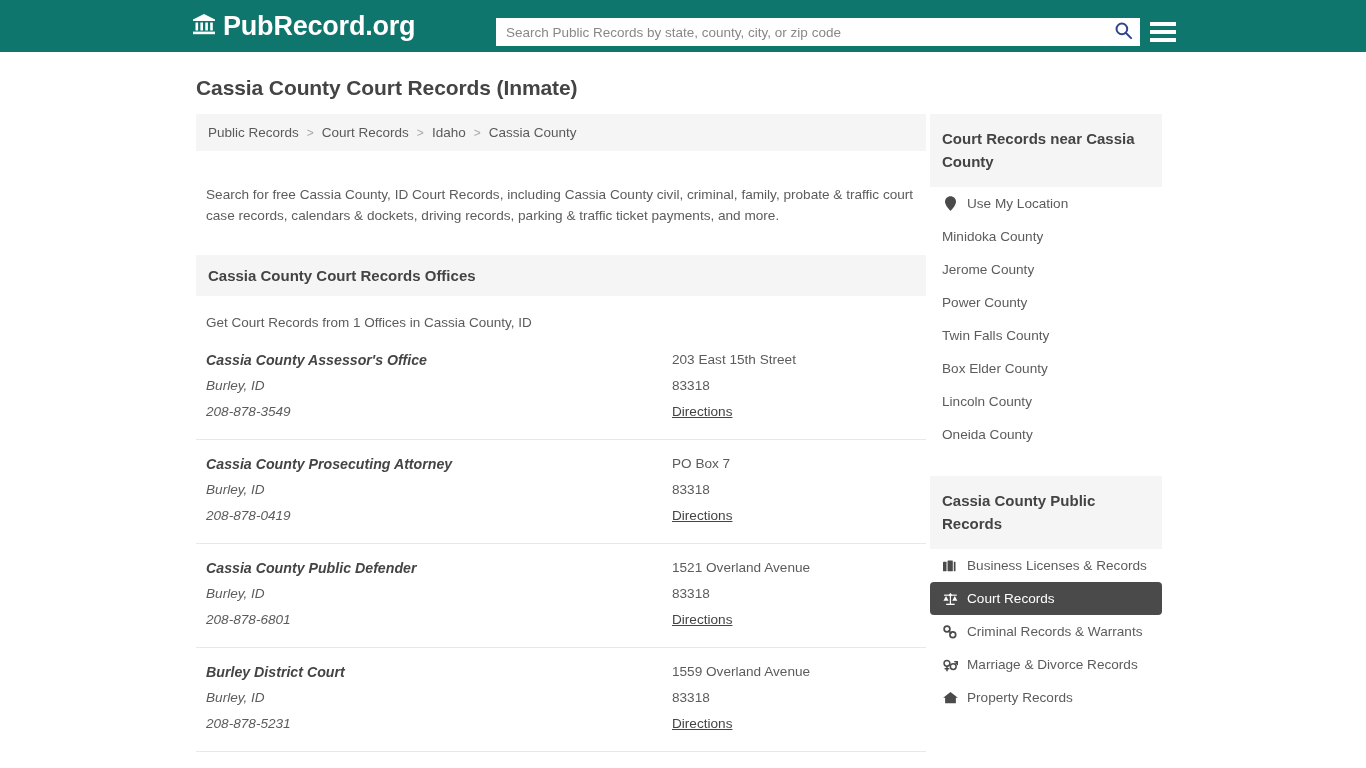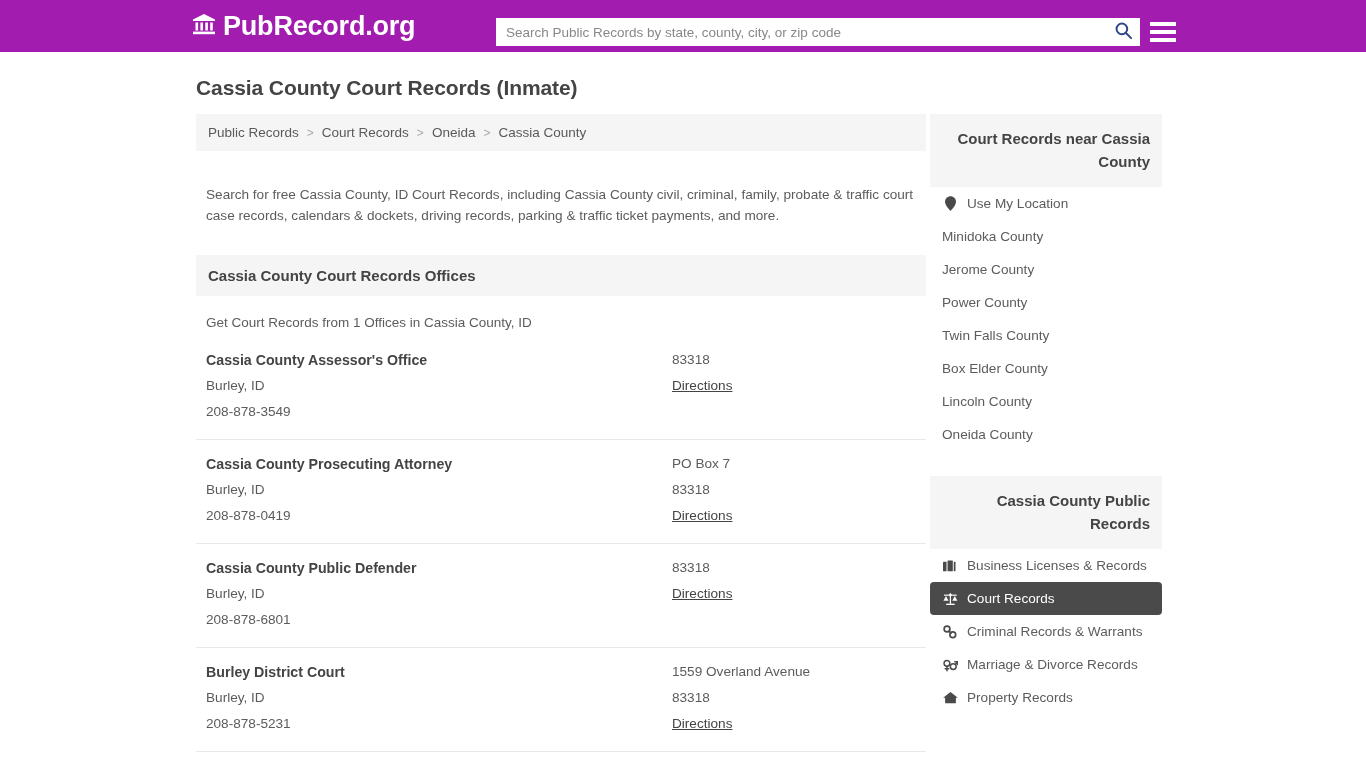--- a/index.html
+++ b/index.html
@@ -7,21 +7,21 @@
     margin: 0; padding: 0;
     width: 1366px; height: 768px;
     overflow: hidden;
     background: #ffffff;
     font-family: "Liberation Sans", sans-serif;
   }
 
   
   .site-header {
     height: 52px;
-    background: #a21caf;
+    background: #0f766e;
     display: flex;
     align-items: center;
     position: relative;
   }
   .brand {
     display: flex;
     align-items: center;
     gap: 7px;
     margin-left: 192px;
     text-decoration: none;
@@ -149,21 +149,21 @@
     color: #5c5c5c;
   }
 
   
   .office-row {
     display: flex;
     padding: 11px 10px 14px 10px;
     border-top: 1px solid #e8e8e8;
   }
   .office-row.first { border-top: none; padding-top: 0; }
-  .office-left { width: 466px; }
+  .office-left { width: 466px; font-style: italic; }
   .office-right { flex: 1; }
   .office-name {
     font-size: 14.2px;
     font-weight: bold;
     color: #444444;
     line-height: 26px;
     text-decoration: none;
     display: block;
     cursor: pointer;
   }
@@ -188,21 +188,20 @@
 
   
   .side-box { margin-bottom: 6px; }
   .side-head {
     background: #f5f5f5;
     padding: 13px 12px 14px 12px;
     font-size: 15px;
     font-weight: bold;
     color: #444444;
     line-height: 23px;
-    text-align: right;
   }
   .side-list { padding: 0; margin: 0; list-style: none; }
   .side-link {
     display: flex;
     align-items: center;
     gap: 9px;
     padding: 9px 12px;
     font-size: 13.6px;
     color: #5c5c5c;
     text-decoration: none;
@@ -265,38 +264,39 @@
 
   <div class="columns">
 
     <div class="main-col">
 
       <nav class="breadcrumb">
         <a class="crumb" href="#">Public Records</a>
         <span class="crumb-sep">&gt;</span>
         <a class="crumb" href="#">Court Records</a>
         <span class="crumb-sep">&gt;</span>
-        <a class="crumb" href="#">Oneida</a>
+        <a class="crumb" href="#">Idaho</a>
         <span class="crumb-sep">&gt;</span>
         <span class="crumb current">Cassia County</span>
       </nav>
 
       <p class="intro">Search for free Cassia County, ID Court Records, including Cassia County civil, criminal, family, probate &amp; traffic court case records, calendars &amp; dockets, driving records, parking &amp; traffic ticket payments, and more.</p>
 
       <div class="section-head">Cassia County Court Records Offices</div>
 
       <div class="section-sub">Get Court Records from 1 Offices in Cassia County, ID</div>
 
       <div class="office-row first">
         <div class="office-left">
           <a class="office-name" href="#">Cassia County Assessor's Office</a>
           <div class="office-line">Burley, ID</div>
           <div class="office-line">208-878-3549</div>
         </div>
         <div class="office-right">
+          <div class="office-addr">203 East 15th Street</div>
           <div class="office-addr">83318</div>
           <a class="directions" href="#">Directions</a>
         </div>
       </div>
 
       <div class="office-row">
         <div class="office-left">
           <a class="office-name" href="#">Cassia County Prosecuting Attorney</a>
           <div class="office-line">Burley, ID</div>
           <div class="office-line">208-878-0419</div>
@@ -308,20 +308,21 @@
         </div>
       </div>
 
       <div class="office-row">
         <div class="office-left">
           <a class="office-name" href="#">Cassia County Public Defender</a>
           <div class="office-line">Burley, ID</div>
           <div class="office-line">208-878-6801</div>
         </div>
         <div class="office-right">
+          <div class="office-addr">1521 Overland Avenue</div>
           <div class="office-addr">83318</div>
           <a class="directions" href="#">Directions</a>
         </div>
       </div>
 
       <div class="office-row">
         <div class="office-left">
           <a class="office-name" href="#">Burley District Court</a>
           <div class="office-line">Burley, ID</div>
           <div class="office-line">208-878-5231</div>

